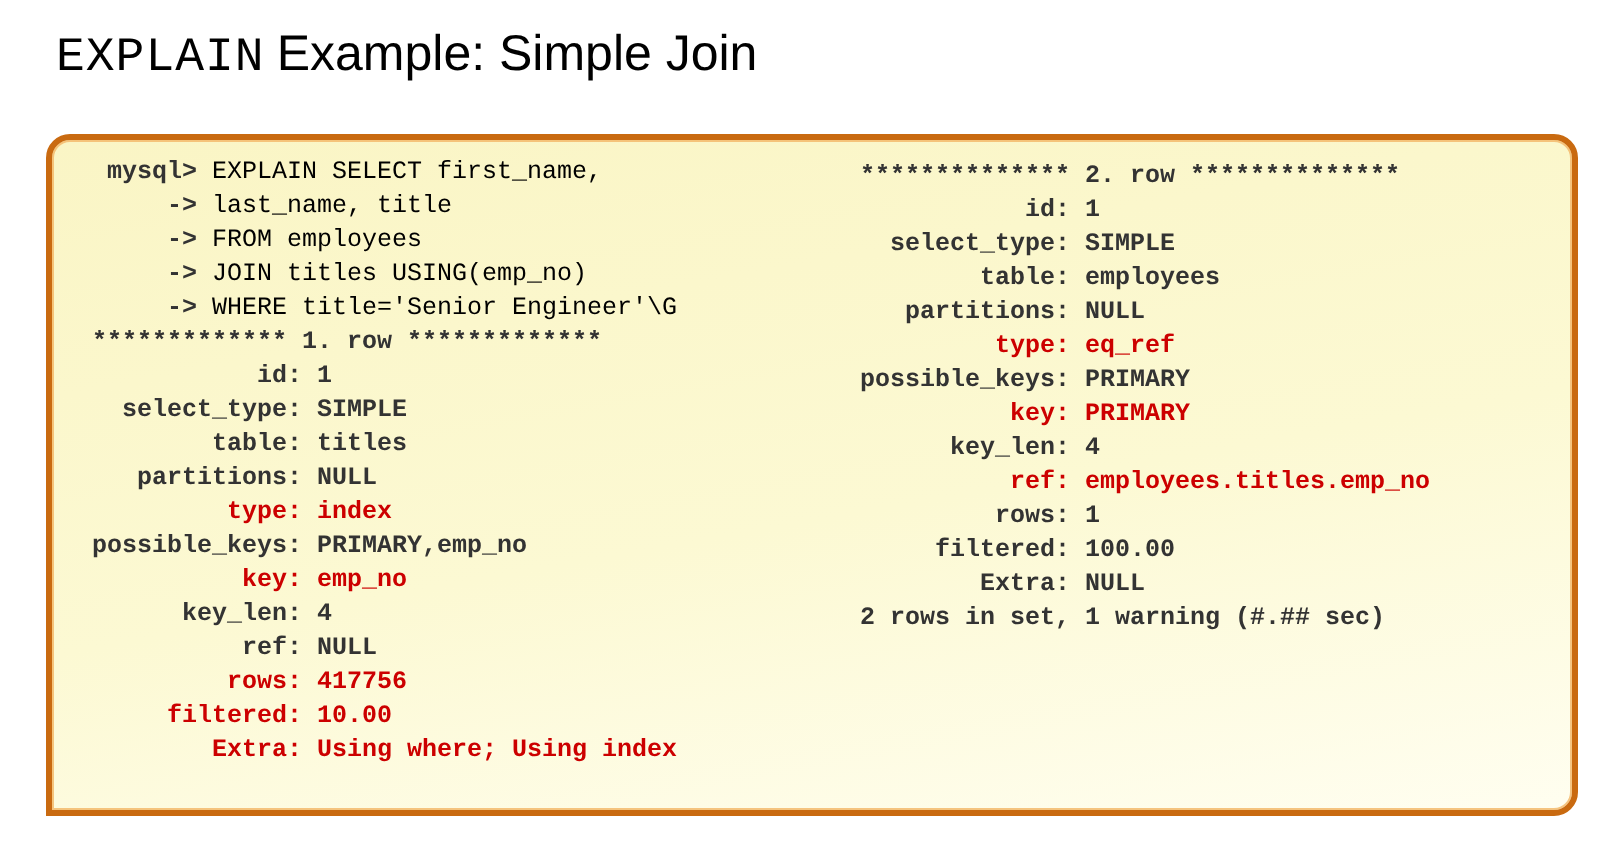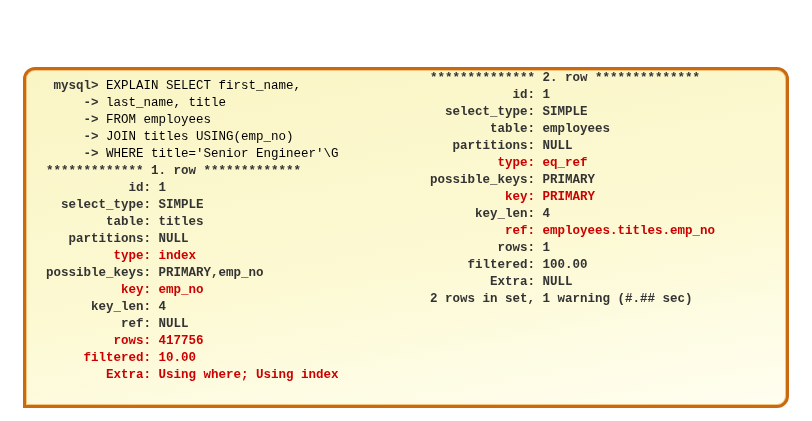--- a/index.html
+++ b/index.html
@@ -48,27 +48,30 @@
   }
   .terminal-col {
     position: absolute;
     margin: 0;
     font-family: "Liberation Mono", "DejaVu Sans Mono", monospace;
     font-size: 12.5px;
     line-height: 17px;
     white-space: pre;
   }
   .terminal-col-left  { left: 20px;  top: 8px; }
-  .terminal-col-right { left: 404px; top: 0; }
+  .terminal-col-right { left: 404px; top: 10px; }
   .seg-p { color: #333333; font-weight: bold; }
   .seg-b { color: #000000; font-weight: normal; }
   .seg-r { color: #cc0000; font-weight: bold; margin-top: 45px; }
 </style>
 </head>
 <body>
 
 <div class="slide">
+  <h1 class="slide-title">
+    <span class="title-code">EXPLAIN</span><span class="title-text">Example: Simple Join</span>
+  </h1>
 
   <div class="terminal-box">
     <pre class="terminal-col terminal-col-left"><div><span class="seg-p"> mysql&gt; </span><span class="seg-b">EXPLAIN SELECT first_name,</span></div><div><span class="seg-p">     -&gt; </span><span class="seg-b">last_name, title</span></div><div><span class="seg-p">     -&gt; </span><span class="seg-b">FROM employees</span></div><div><span class="seg-p">     -&gt; </span><span class="seg-b">JOIN titles USING(emp_no)</span></div><div><span class="seg-p">     -&gt; </span><span class="seg-b">WHERE title='Senior Engineer'\G</span></div><div><span class="seg-p">************* 1. row *************</span></div><div><span class="seg-p">           id: 1</span></div><div><span class="seg-p">  select_type: SIMPLE</span></div><div><span class="seg-p">        table: titles</span></div><div><span class="seg-p">   partitions: NULL</span></div><div><span class="seg-r">         type: index</span></div><div><span class="seg-p">possible_keys: PRIMARY,emp_no</span></div><div><span class="seg-r">          key: emp_no</span></div><div><span class="seg-p">      key_len: 4</span></div><div><span class="seg-p">          ref: NULL</span></div><div><span class="seg-r">         rows: 417756</span></div><div><span class="seg-r">     filtered: 10.00</span></div><div><span class="seg-r">        Extra: Using where; Using index</span></div></pre>
     <pre class="terminal-col terminal-col-right"><div><span class="seg-p">************** 2. row **************</span></div><div><span class="seg-p">           id: 1</span></div><div><span class="seg-p">  select_type: SIMPLE</span></div><div><span class="seg-p">        table: employees</span></div><div><span class="seg-p">   partitions: NULL</span></div><div><span class="seg-r">         type: eq_ref</span></div><div><span class="seg-p">possible_keys: PRIMARY</span></div><div><span class="seg-r">          key: PRIMARY</span></div><div><span class="seg-p">      key_len: 4</span></div><div><span class="seg-r">          ref: employees.titles.emp_no</span></div><div><span class="seg-p">         rows: 1</span></div><div><span class="seg-p">     filtered: 100.00</span></div><div><span class="seg-p">        Extra: NULL</span></div><div><span class="seg-p">2 rows in set, 1 warning (#.## sec)</span></div></pre>
   </div>
 </div>
 
 </body></html>

